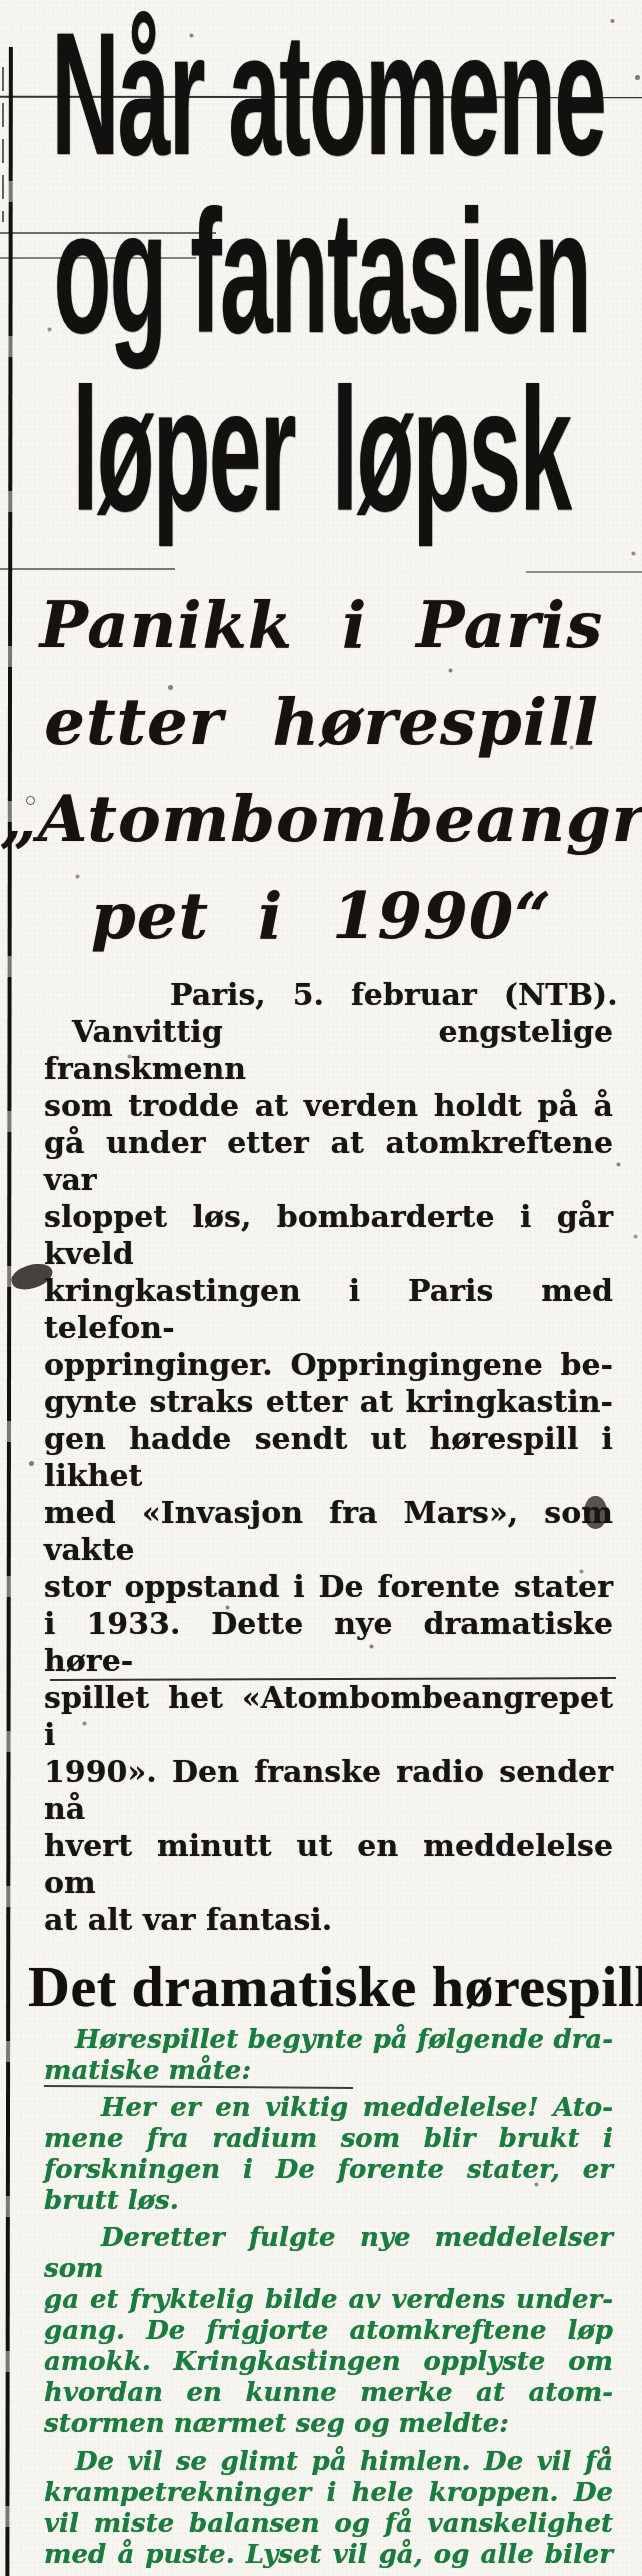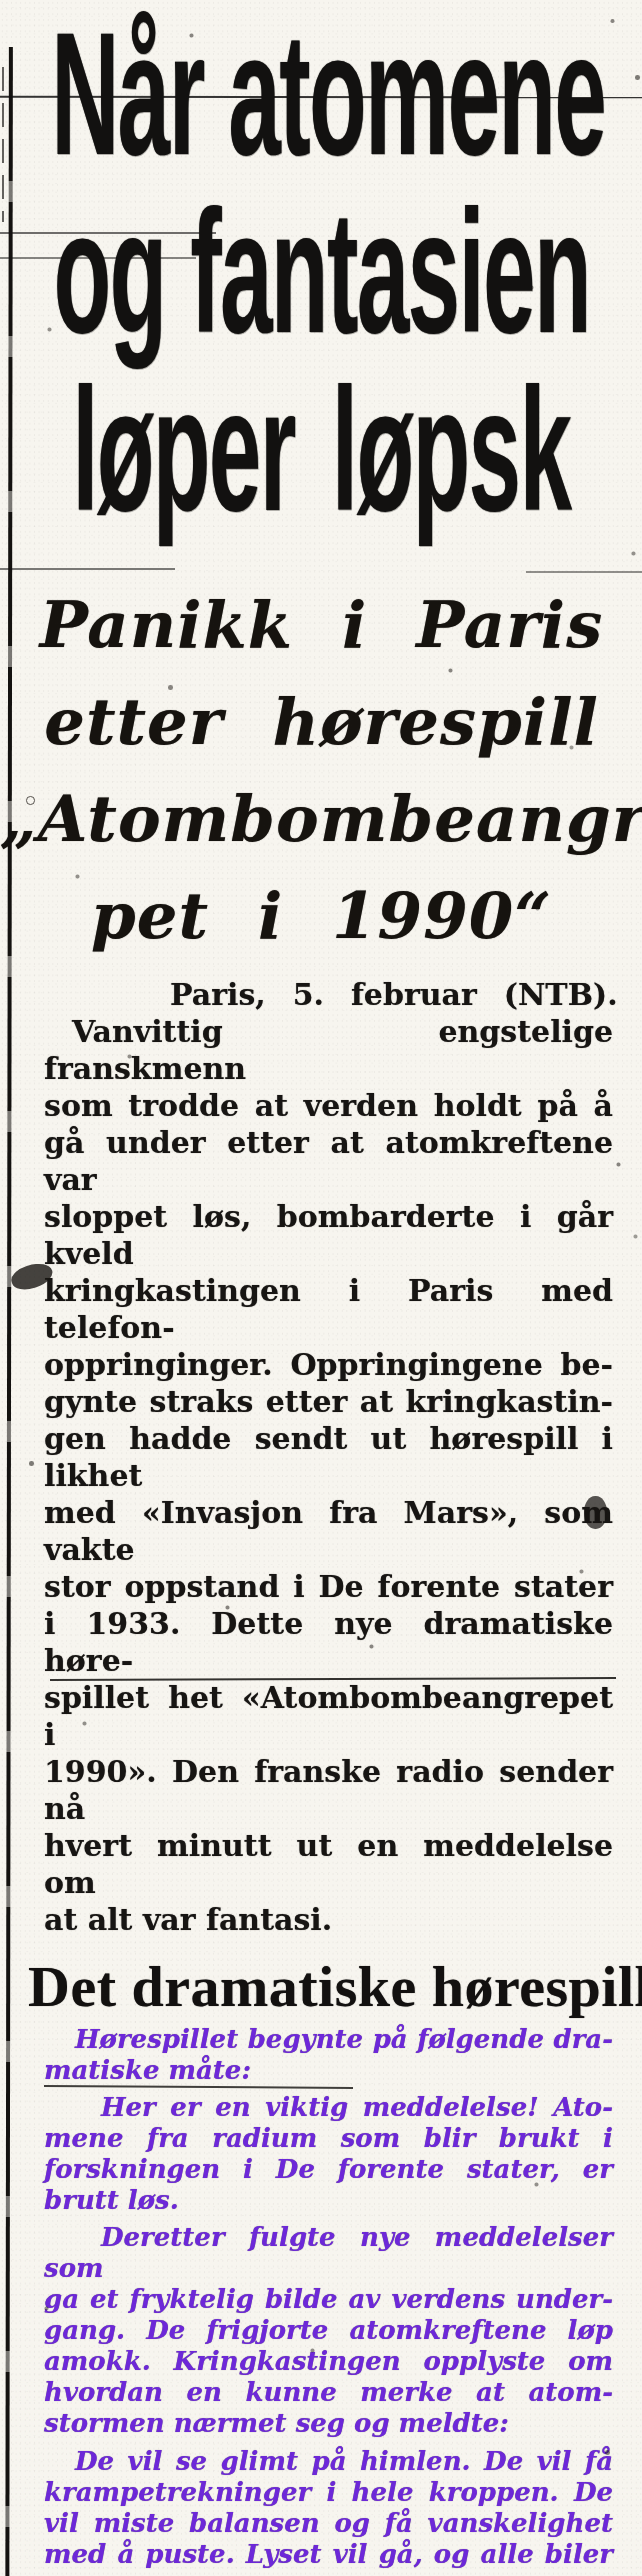--- a/index.html
+++ b/index.html
@@ -97,21 +97,21 @@
 
   
   .sec-heading{margin:17.5px 0 0 28px;
     font-family:"Liberation Serif", serif;font-weight:bold;
     font-size:58px;line-height:62px;letter-spacing:0.5px;white-space:nowrap;
     color:#131110;text-shadow:0 0 1px rgba(17,15,13,.6);}
 
   
   .ital{margin-top:6.2px;padding:0 30px 0 44px;
     font-style:italic;font-weight:bold;font-size:26px;line-height:31px;
-    color:#6d28d9;text-shadow:0 0 0.8px rgba(25,21,17,.55);}
+    color:#15803d;text-shadow:0 0 0.8px rgba(25,21,17,.55);}
 </style>
 </head>
 <body>
 
 <div class="page">
 
   <div class="vrule main"></div>
   <div class="vrule frag"></div>
   <div class="hline a"></div>
   <div class="hline b"></div>

